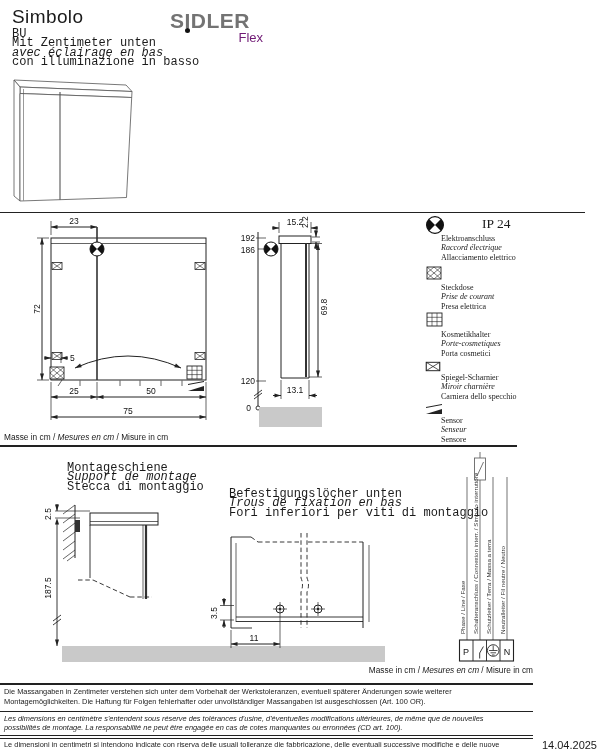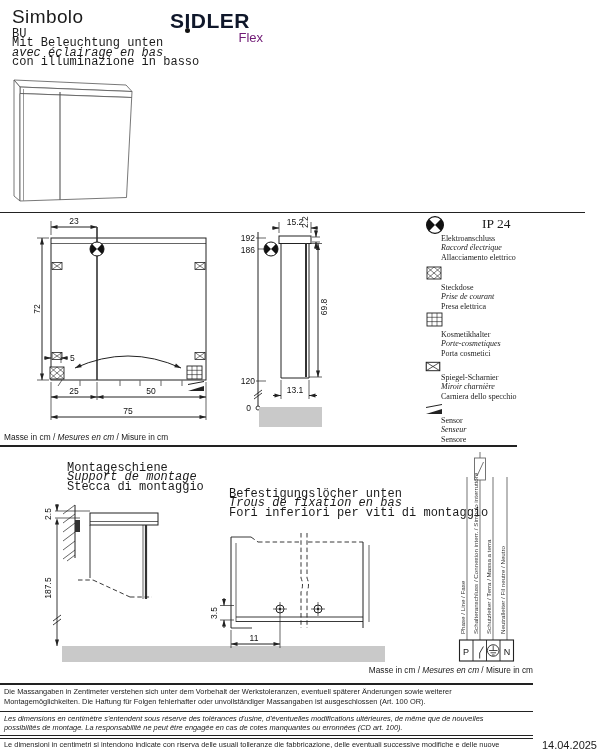--- a/index.html
+++ b/index.html
@@ -14,21 +14,21 @@
   .dim{font-size:8.5px;}
   .wlab{font-size:6.2px;fill:#333;}
   .term{font-size:9px;}
   .s{stroke:#222;stroke-width:1;fill:none;}
   .s7{stroke:#222;stroke-width:0.7;fill:none;}
   .s9{stroke:#222;stroke-width:0.9;fill:none;}
   .dash{stroke-dasharray:4.5,2.8;}
   .gray{stroke:#8a8a8a;stroke-width:1.2;fill:none;}
   .legend-item{position:absolute;left:0;margin-left:16px;}
   .legend-txt div{font-size:8px;line-height:9.3px;white-space:nowrap;}
-  .brand{font-size:21px;font-weight:800;letter-spacing:0.5px;color:#0f172a;}
+  .brand{font-size:21px;font-weight:800;letter-spacing:0.5px;color:#737373;}
   .flex{font-size:13px;text-align:right;margin-top:-3px;color:#701a75;}
   .footer-p{position:absolute;left:4px;width:505px;font-size:7.4px;line-height:9.6px;color:#222;}
 </style>
 </head>
 <body>
 
 <svg width="0" height="0">
   <defs>
     <g id="ar">
         <path d="M0,0 L-6.5,-2 L-6.5,2 Z" fill="#222"></path>
@@ -65,21 +65,21 @@
 <div class="abs" style="left:12px;top:6px;font-size:19px;letter-spacing:0.4px;">Simbolo</div>
 
 <div class="abs" style="left:170px;top:9px;width:93px;">
   <div class="brand">SIDLER</div>
   <div class="abs" style="left:15px;top:19px;width:5px;height:5px;background:#111;border-radius:50%;"></div>
   <div class="flex">Flex</div>
 </div>
 
 <div class="abs t8" style="left:12px;top:30px;">
   <div>BU</div>
-  <div>Mit Beleuchtung unten</div>
+  <div>Mit Zentimeter unten</div>
   <div class="it">avec éclairage en bas</div>
   <div>con illuminazione in basso</div>
 </div>
 
 <svg style="left:8px;top:72px;" width="140" height="140" viewBox="8 72 140 140">
   <g stroke="#555" stroke-width="0.8" fill="#fff">
     <path d="M14,80 L126,85 L132,91.5 L20,87 Z"></path>
     <path d="M20,87 L132,91.5 L131.7,97.5 L20,93.5 Z"></path>
     <path d="M14,80 L20,87 L20,201 L14,196 Z"></path>
     <path d="M20,93.5 L131.7,97.5 L126.5,197.5 L20,201 Z"></path>

